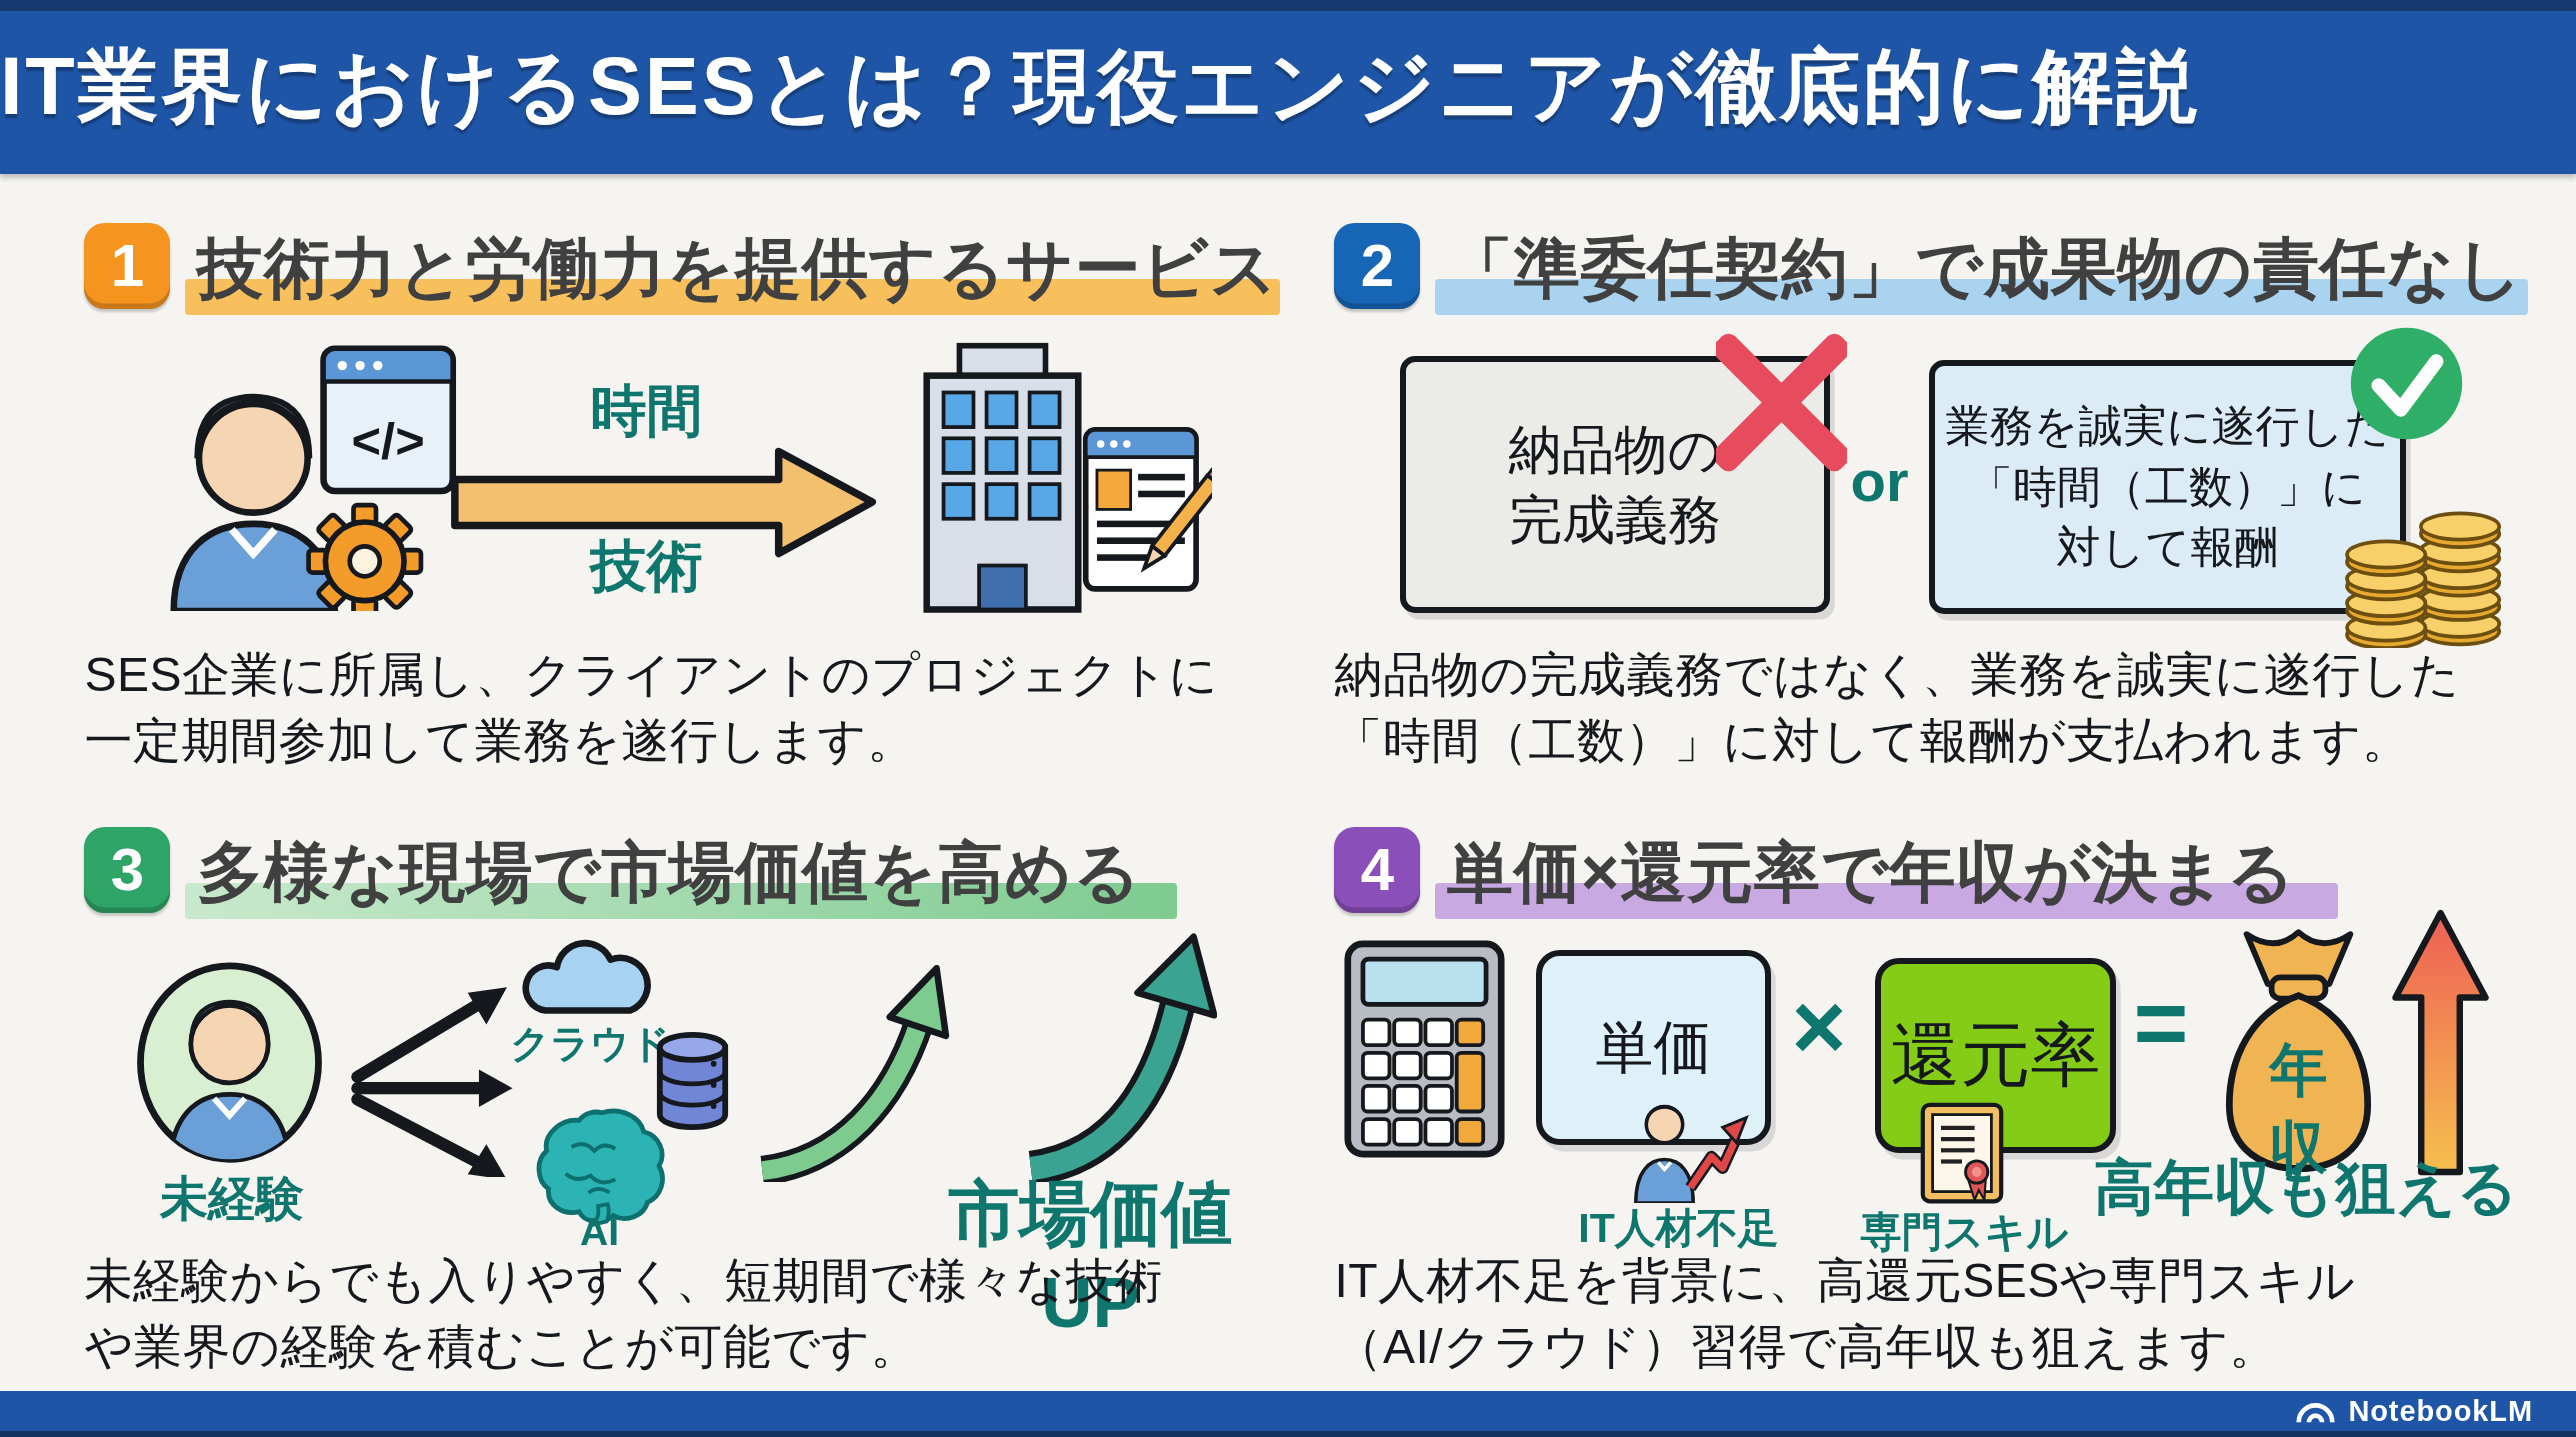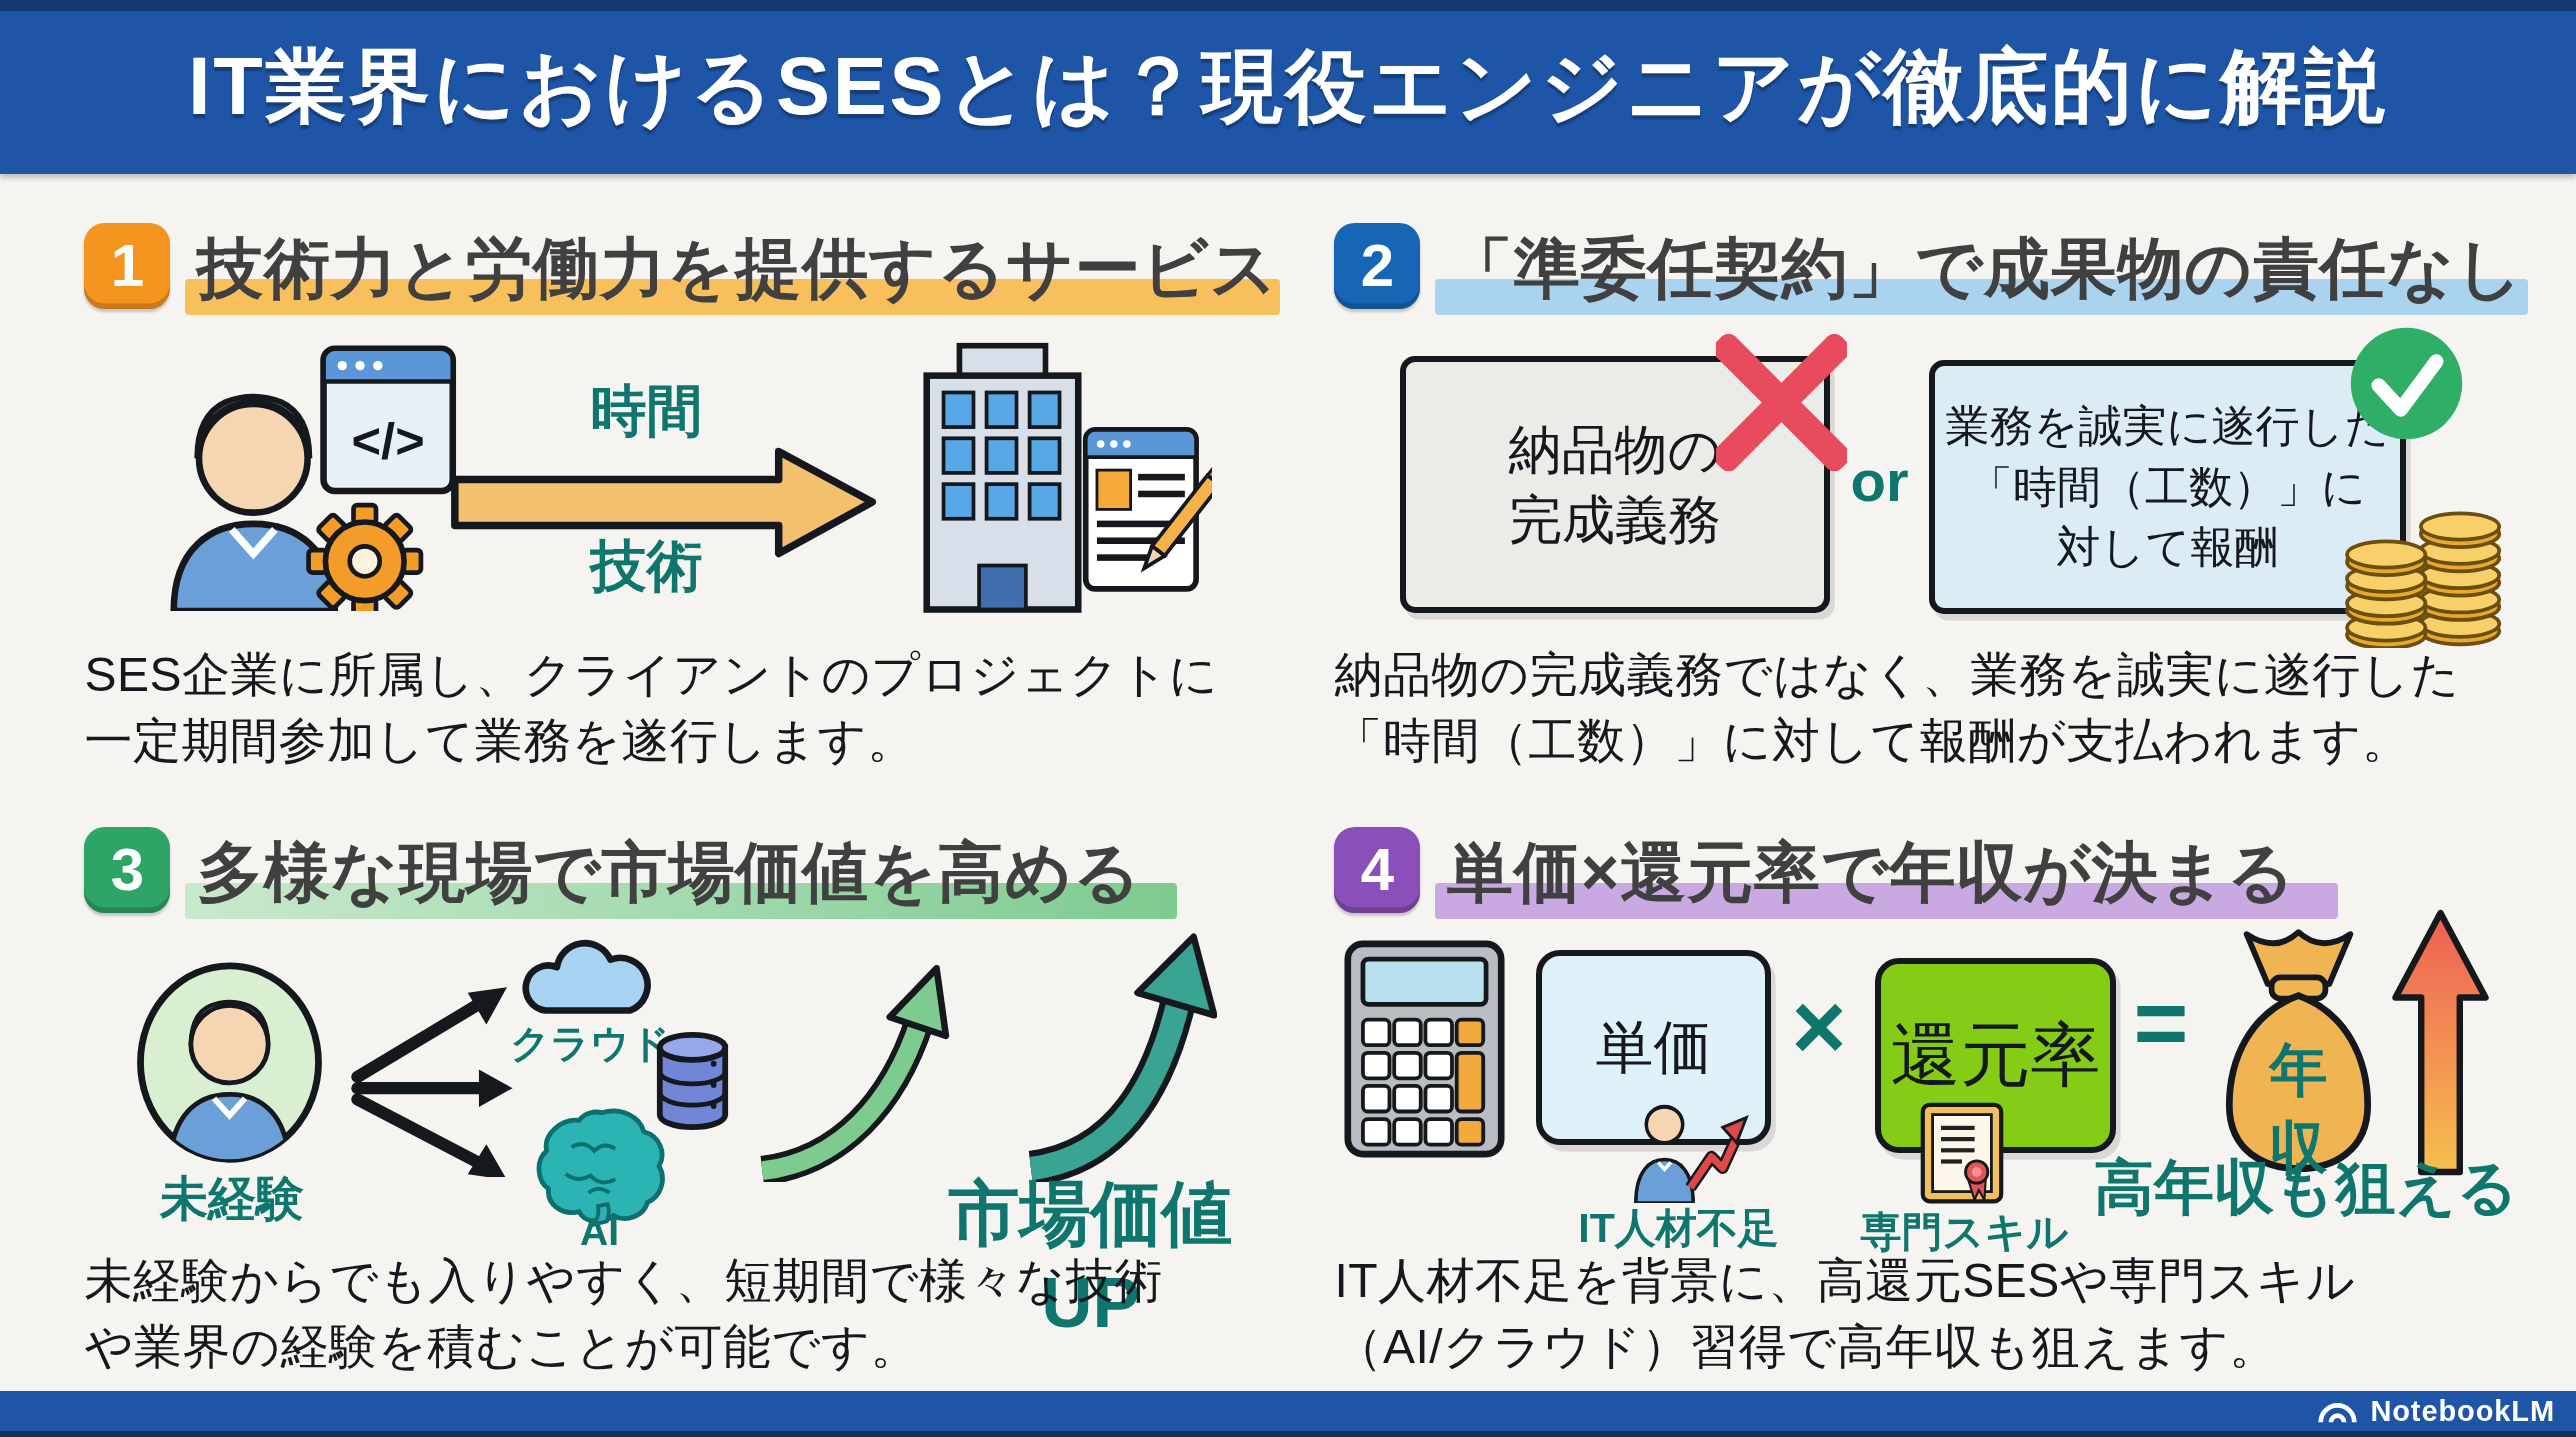--- a/index.html
+++ b/index.html
@@ -2,26 +2,26 @@
 <html style="font-size:15px"><head>
 <meta charset="utf-8">
 <style>
   html,body{margin:0;padding:0;}
   body{width:2576px;height:1438px;font-family:"Liberation Sans","DejaVu Sans",sans-serif;}
   .canvas{position:relative;width:2576px;height:1438px;background:#f5f4f1;overflow:hidden;}
   .abs{position:absolute;}
   
   .topbar{position:absolute;left:0;top:0;width:100%;height:174px;
     background:linear-gradient(#15386e 0 11.2px,#1e55a7 11.2px 100%);
-    display:flex;align-items:center;justify-content:center;box-shadow:0 3.7px 5.6px rgba(0,0,0,.25);}
+    display:flex;align-items:center;justify-content:flex-start;box-shadow:0 3.7px 5.6px rgba(0,0,0,.25);}
   .topbar h1{margin:0;color:#fff;font-size:81px;font-weight:bold;letter-spacing:2.8px;
     text-shadow:0 3.7px 1.9px rgba(0,0,0,.28);}
   .bottombar{position:absolute;left:0;bottom:0;width:100%;height:47px;background:#1e55a7;
     border-bottom:7.5px solid #13305f;box-sizing:border-box;display:flex;align-items:center;
-    justify-content:flex-end;gap:11.2px;padding-right:21px;}
+    justify-content:flex-end;gap:11.2px;padding-right:43px;}
   .brand{color:#fff;font-size:29px;font-weight:bold;letter-spacing:0.9px;}
   
   .quad{position:absolute;}
   .badge{position:absolute;left:9.4px;top:7.5px;width:86px;height:86px;border-radius:20.6px;
     color:#fff;font-size:60px;font-weight:bold;display:flex;align-items:center;justify-content:center;
     box-shadow:inset 0 -5.6px 0 rgba(0,0,0,.18), 0 2.8px 2.8px rgba(0,0,0,.2);}
   .b1{background:#f5941f;} .b2{background:#1766b6;} .b3{background:#2ea466;} .b4{background:#8a4fb8;}
   .qtitle{position:absolute;left:122px;top:9.4px;margin:0;font-size:66px;font-weight:bold;
     color:#404040;z-index:2;letter-spacing:0.9px;white-space:nowrap;}
   .hl{position:absolute;left:110px;top:64px;height:36px;z-index:1;border-radius:3.7px;}

